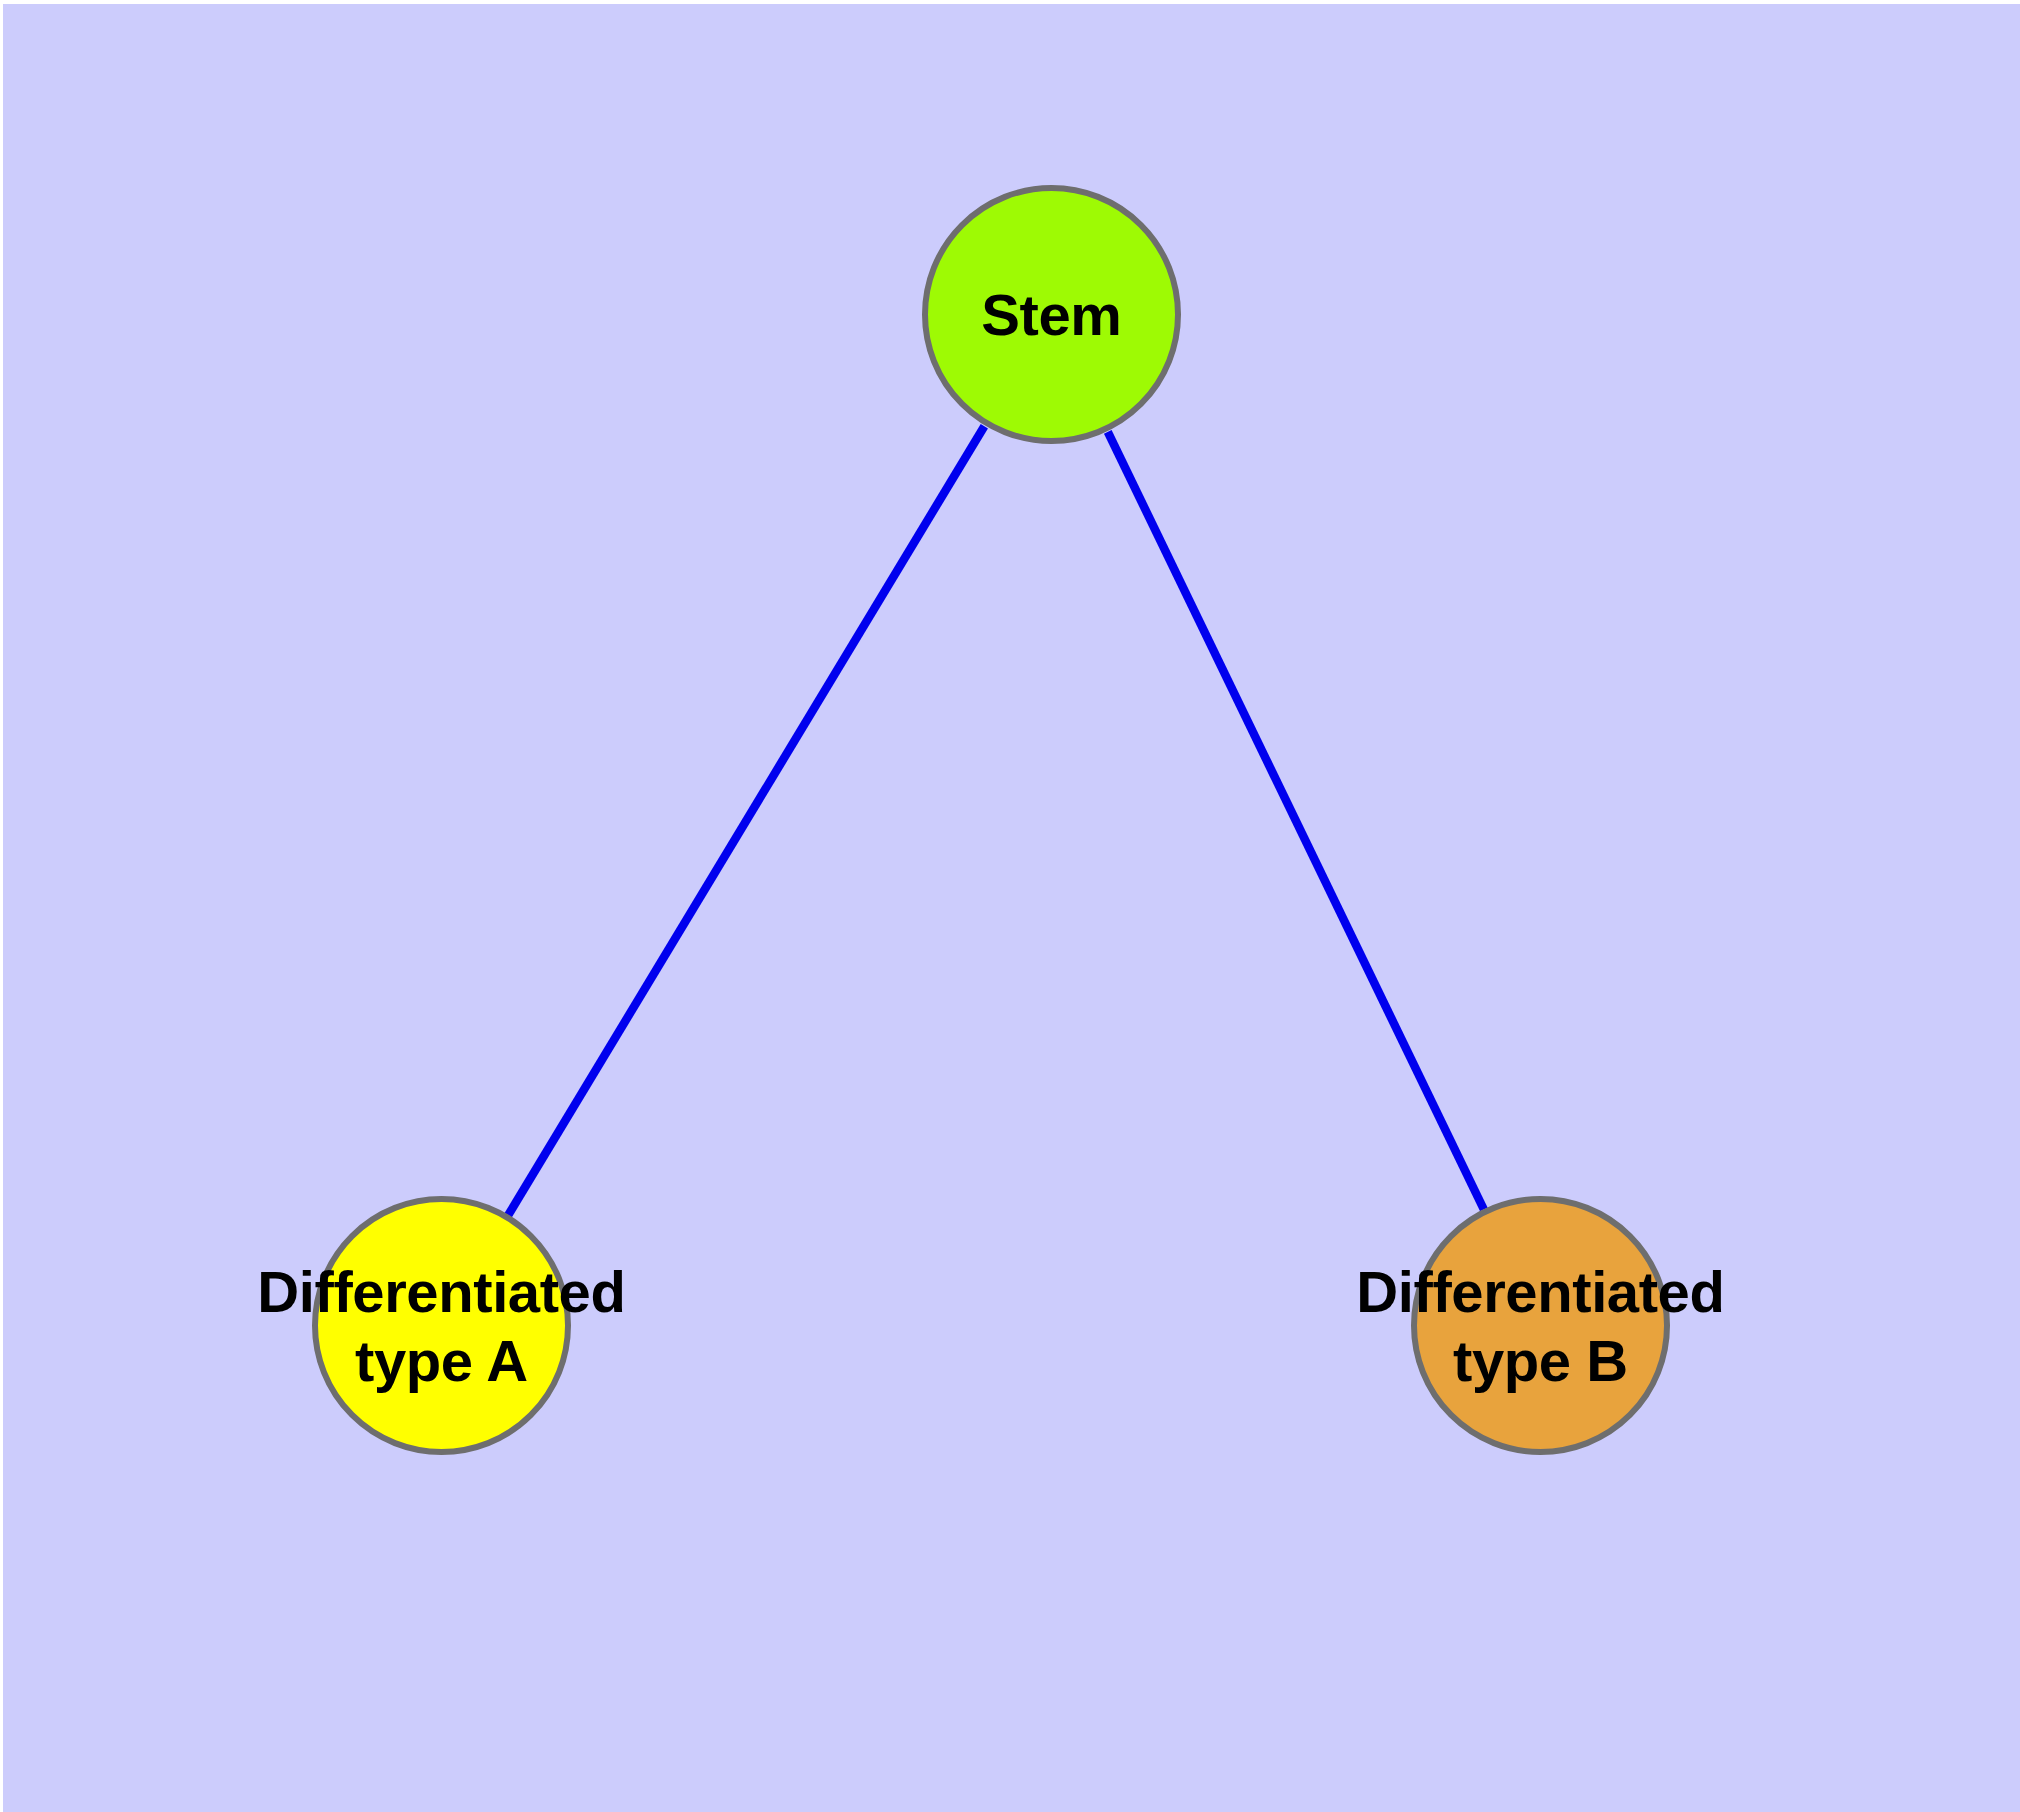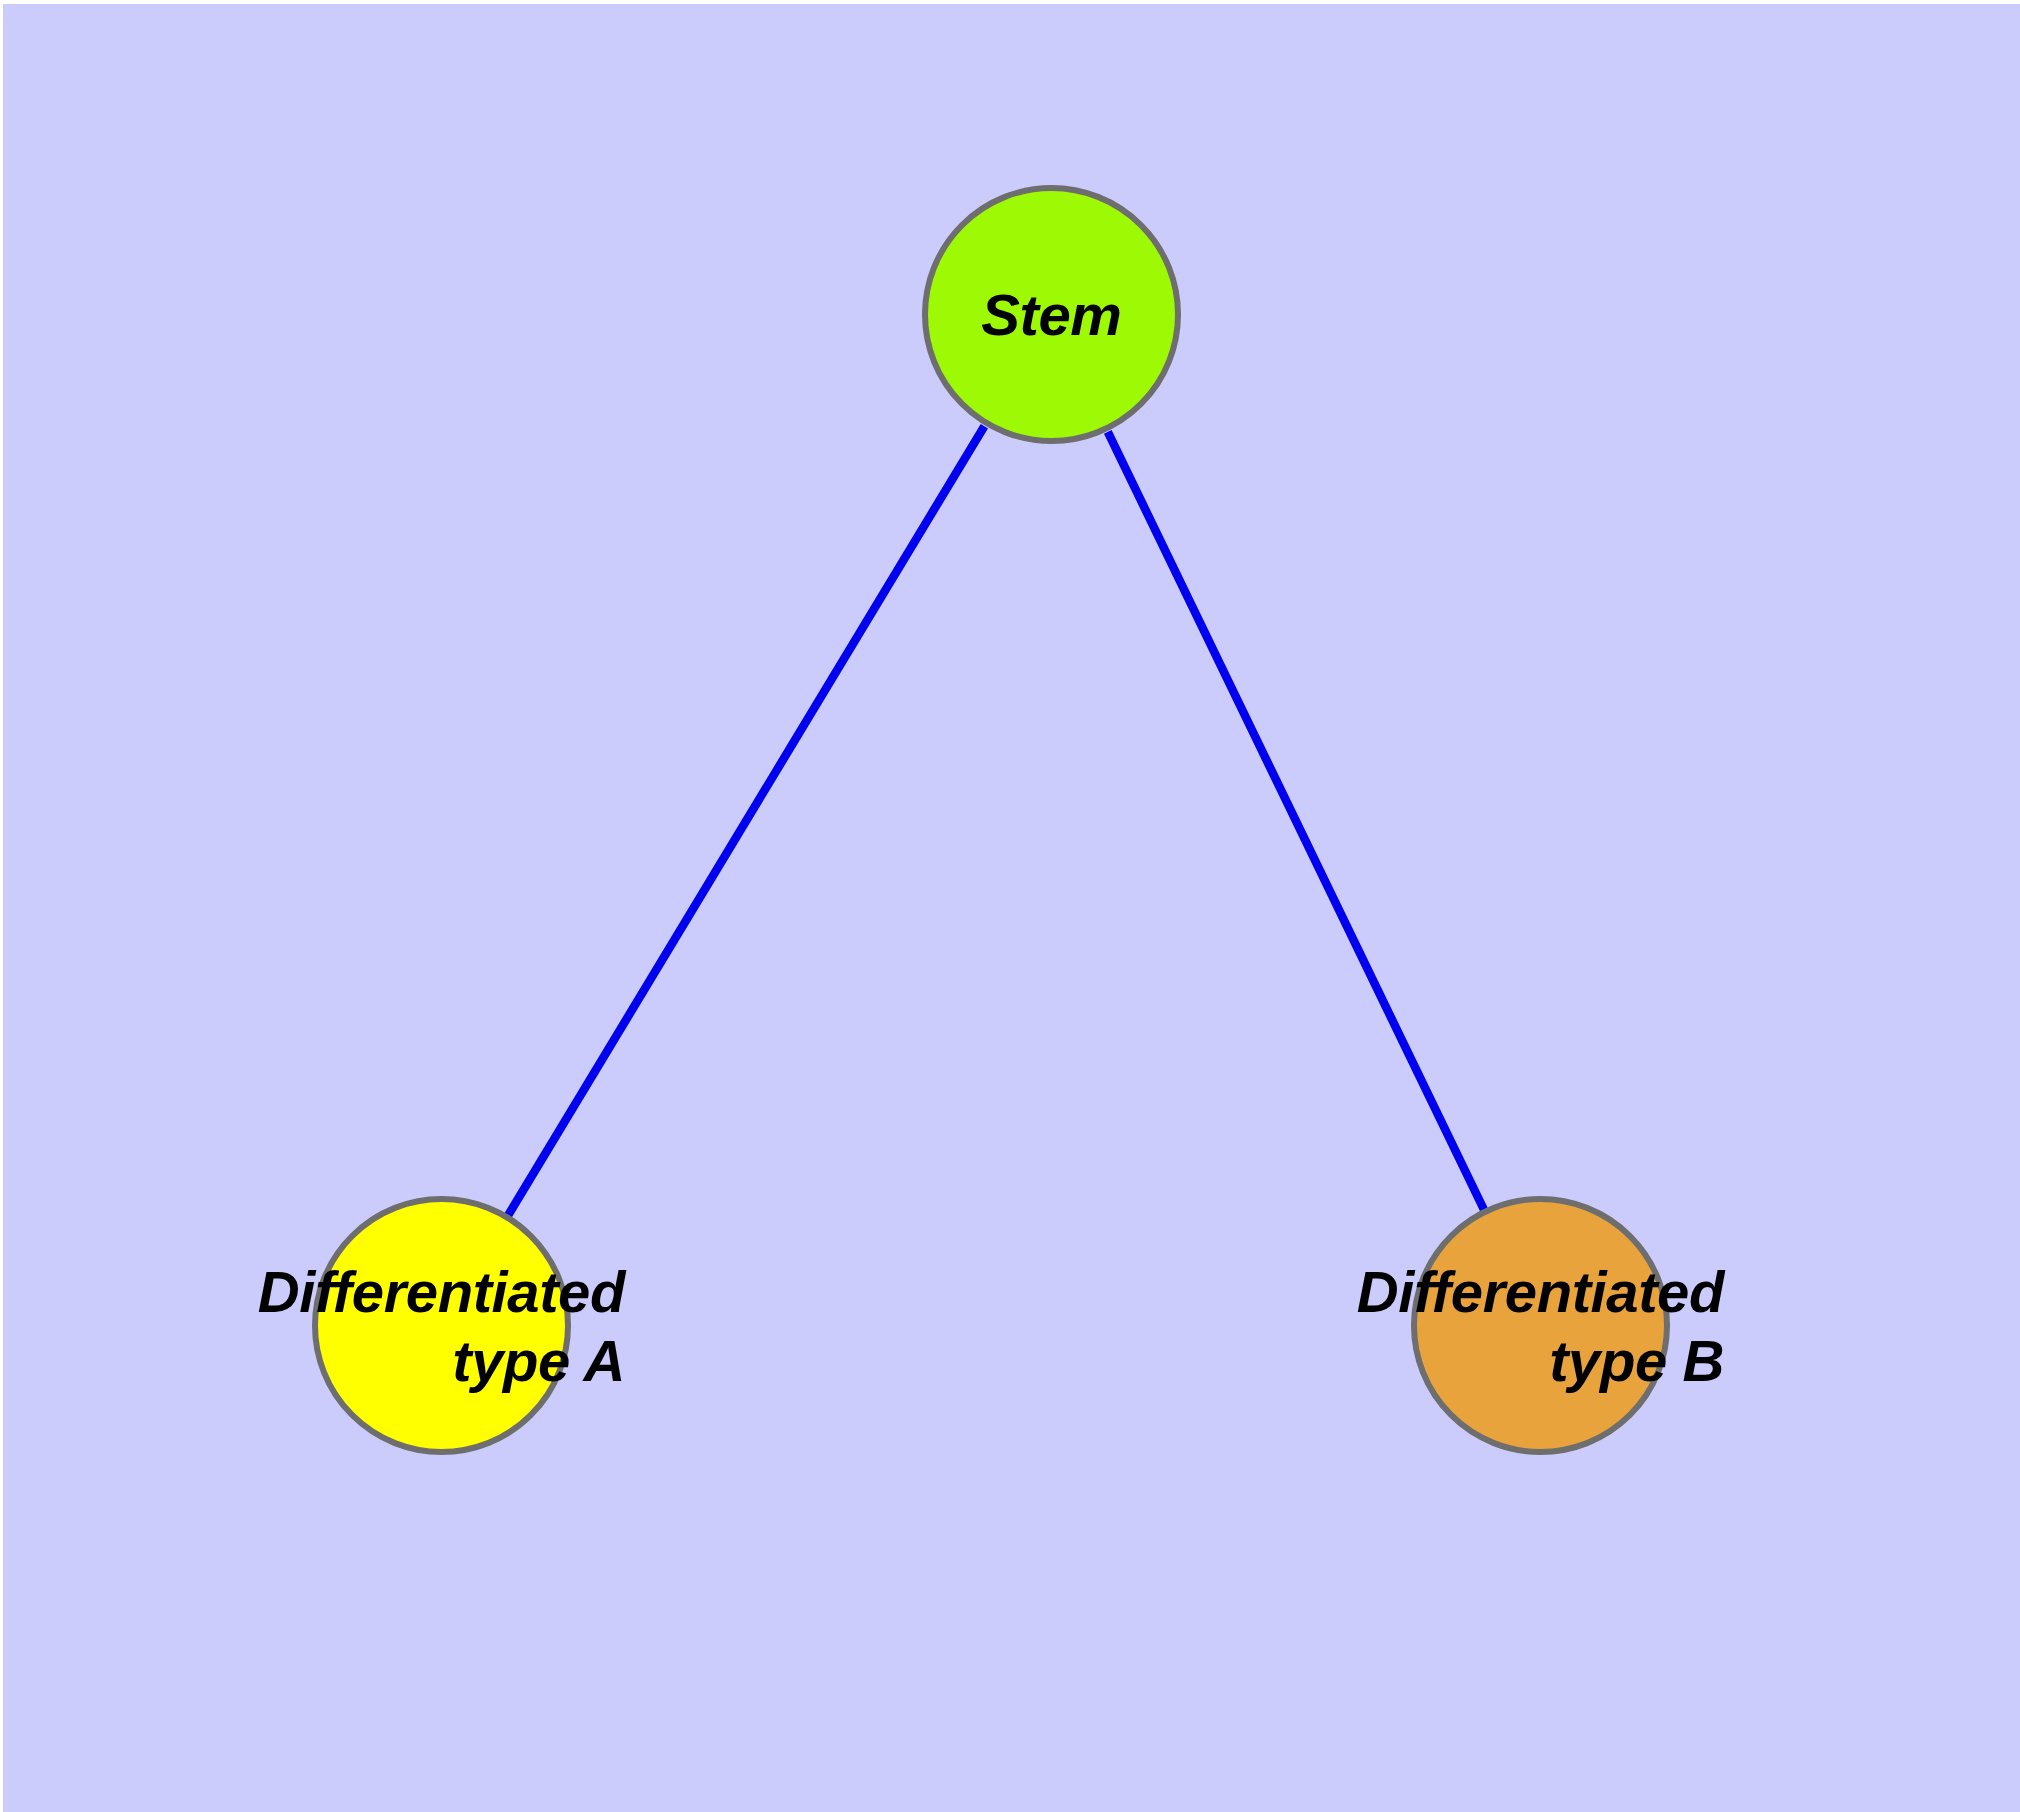--- a/index.html
+++ b/index.html
@@ -54,29 +54,28 @@
     border-radius: 50%;
     border: 6px solid #6e6e6e;
   }
 
   .node-label {
     position: absolute;
     left: 50%;
     top: 50%;
     transform: translate(-50%, -50%);
     white-space: nowrap;
-    text-align: right;
+    text-align: center;
     color: #000000;
     font-family: "Liberation Sans", "DejaVu Sans", sans-serif;
     font-weight: bold;
     font-size: 58px;
     line-height: 1.18;
     letter-spacing: -0.4px;
     pointer-events: none;
-    font-style: italic;
   }
 </style>
 </head>
 <body>
 
 <div id="graph-canvas">
   <div id="graph-plot" style="background: rgb(204, 204, 252);">
 
     <svg id="edge-layer" viewBox="0 0 2380 2133" width="2017" height="1808" xmlns="http://www.w3.org/2000/svg" aria-hidden="true">
         <line x1="1157.9433211983871" y1="497.9925247365612" x2="596.0566788016129" y2="1429.0074752634387" stroke="#0000ee" stroke-width="10" stroke-linecap="butt"></line>

